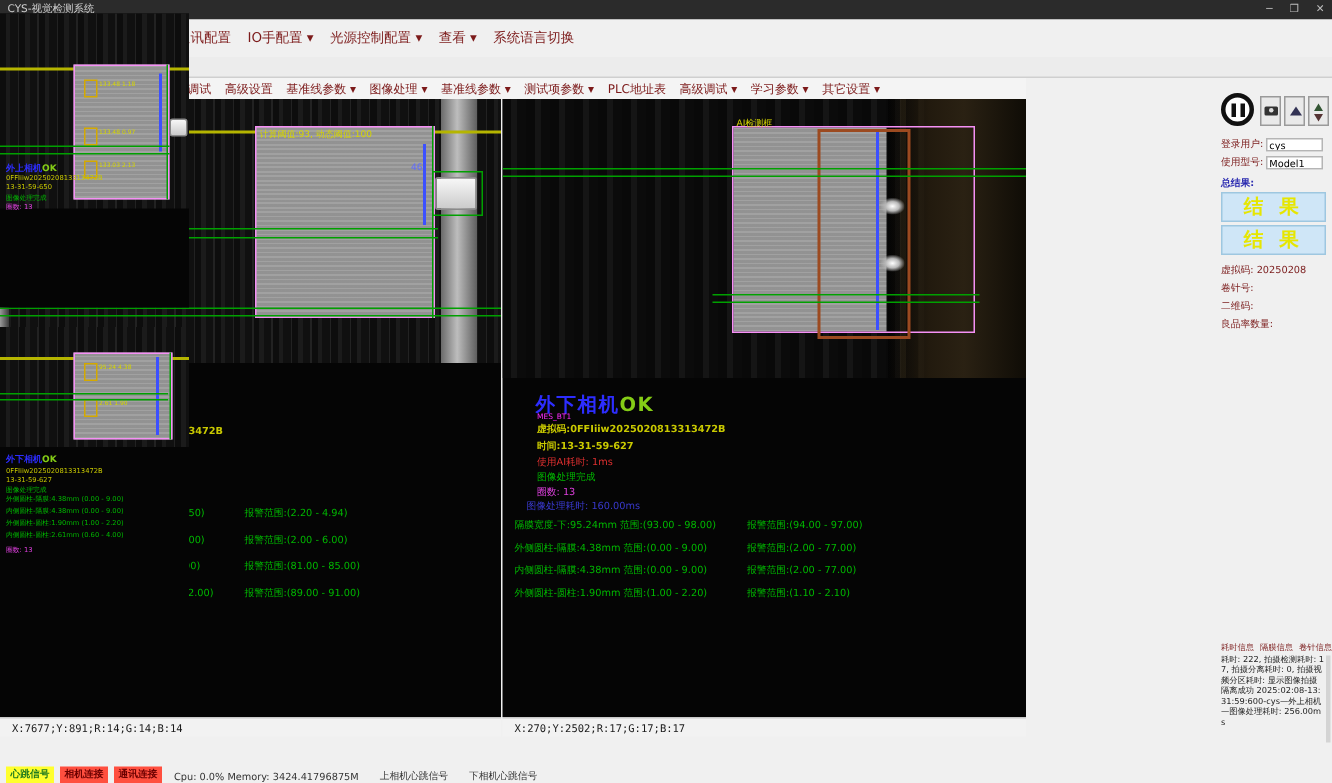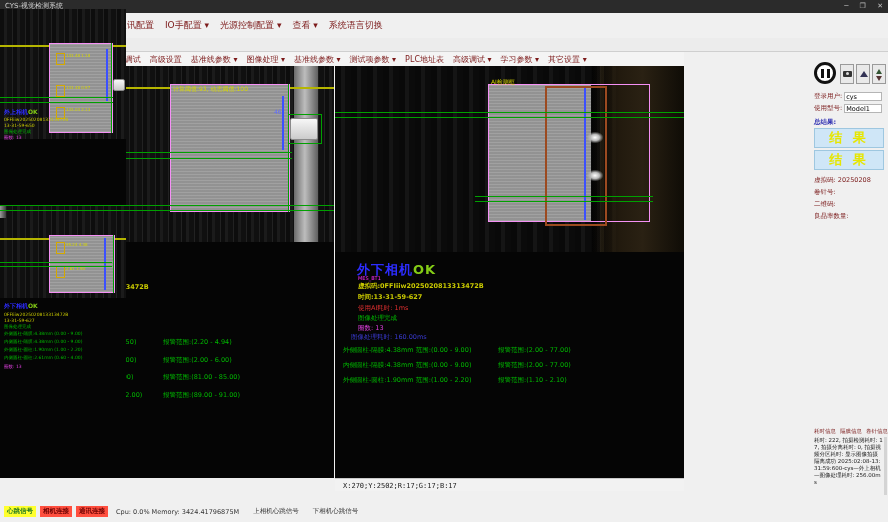--- a/index.html
+++ b/index.html
@@ -129,21 +129,21 @@
   border:1px solid #9ec7e0;display:flex;align-items:center;justify-content:center}
 .result-text{font-size:13px;font-weight:bold;color:#e6e600;letter-spacing:3px;white-space:nowrap}
 .info-tabs{position:absolute;left:2px;top:368px;display:flex;gap:4px}
 .info-tab{font-size:5.5px;color:#7a1a1a;white-space:nowrap}
 .log-area{position:absolute;left:2px;top:377px;width:69px;height:58px;font-size:5.5px;
   line-height:7px;color:#222;overflow:hidden;word-break:break-all}
 .log-scroll{position:absolute;right:1px;top:377px;width:3px;height:58px;background:#d4d4d4}
 
 
 .statusbar{position:absolute;left:0;top:498px;width:888px;height:24px;background:#f0f0f0;
-  display:flex;align-items:center;padding:3px 0 0 4px;gap:4px}
+  display:flex;align-items:flex-end;padding:3px 0 0 4px;gap:4px}
 .badge{font-size:6.5px;font-weight:bold;padding:1px 3px;white-space:nowrap}
 .badge.ok{background:#ffff2e;color:#1f7a1f}
 .badge.err{background:#ff4f3f;color:#6b0000}
 .sb-text{font-size:6.5px;color:#333;white-space:nowrap;margin-left:4px}
 .sb-link{font-size:6.5px;color:#333;white-space:nowrap;margin-left:10px}
 </style>
 </head>
 <body>
 
 <div id="app">
@@ -232,20 +232,21 @@
           <div class="mrow">
           <span>圆柱宽度:83.05mm 范围:(80.00 - 86.00)</span>
           <span>报警范围:(81.00 - 85.00)</span>
         </div>
           <div class="mrow">
           <span>隔膜宽度-上:90.56mm 范围:(88.00 - 92.00)</span>
           <span>报警范围:(89.00 - 91.00)</span>
         </div>
         </div>
     </div>
+    <div class="coordbar">X:7677;Y:891;R:14;G:14;B:14</div>
   </div>
 
   <div class="col" id="col-center">
     <div class="canvas" id="canvas-center">
       <div class="streaks dark" style="height:186px"></div>
       <div class="machine-right" style="height:186px"></div>
       <div class="grayblock" style="left:154px;top:19px;width:102px;height:136px;border:none"></div>
       <div class="greenbox" style="left:153px;top:18px;width:162px;height:138px;border-color:#f590f5"></div>
       <div class="orangebox" style="left:210px;top:20px;width:62px;height:140px"></div>
       <span class="ov-label" style="left:156px;top:12px">AI检测框</span>
@@ -261,20 +262,24 @@
       <span class="t-mes" style="left:23px;top:209px">MES_BT1</span>
       <span class="t-yel" style="left:23px;top:216px">虚拟码:0FFIiiw2025020813313472B</span>
       <span class="t-yel" style="left:23px;top:227px">时间:13-31-59-627</span>
       <span class="t-red" style="left:23px;top:238px">使用AI耗时: 1ms</span>
       <span class="t-grn" style="left:23px;top:248px">图像处理完成</span>
       <span class="t-mag" style="left:23px;top:258px">圈数: 13</span>
       <span class="t-blu" style="left:16px;top:267px">图像处理耗时: 160.00ms</span>
       <div class="rows" style="top:280px">
 
           <div class="mrow">
+          <span>隔膜宽度-下:95.24mm 范围:(93.00 - 98.00)</span>
+          <span>报警范围:(94.00 - 97.00)</span>
+        </div>
+          <div class="mrow">
           <span>外侧圆柱-隔膜:4.38mm 范围:(0.00 - 9.00)</span>
           <span>报警范围:(2.00 - 77.00)</span>
         </div>
           <div class="mrow">
           <span>内侧圆柱-隔膜:4.38mm 范围:(0.00 - 9.00)</span>
           <span>报警范围:(2.00 - 77.00)</span>
         </div>
           <div class="mrow">
           <span>外侧圆柱-圆柱:1.90mm 范围:(1.00 - 2.20)</span>
           <span>报警范围:(1.10 - 2.10)</span>

